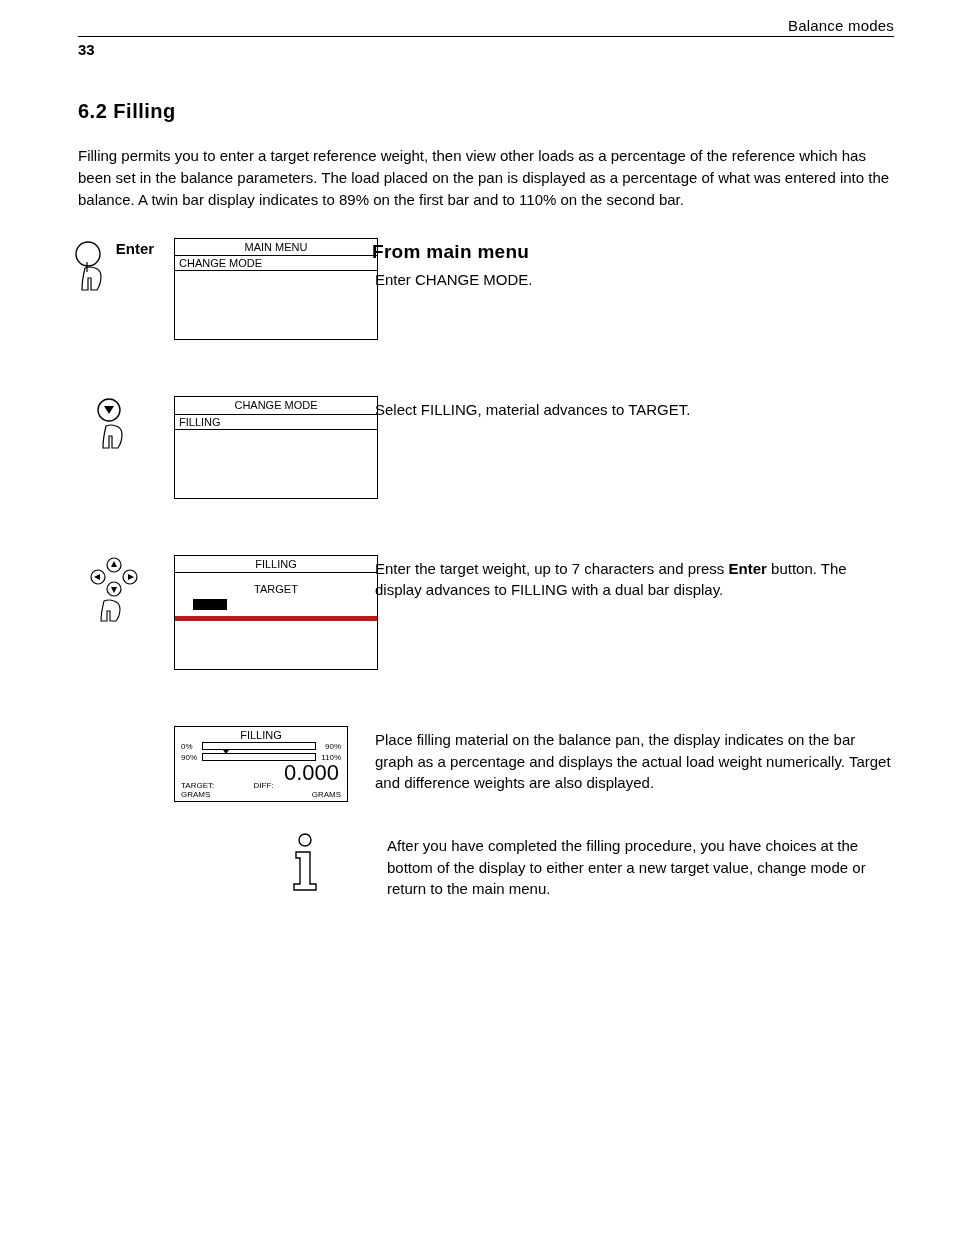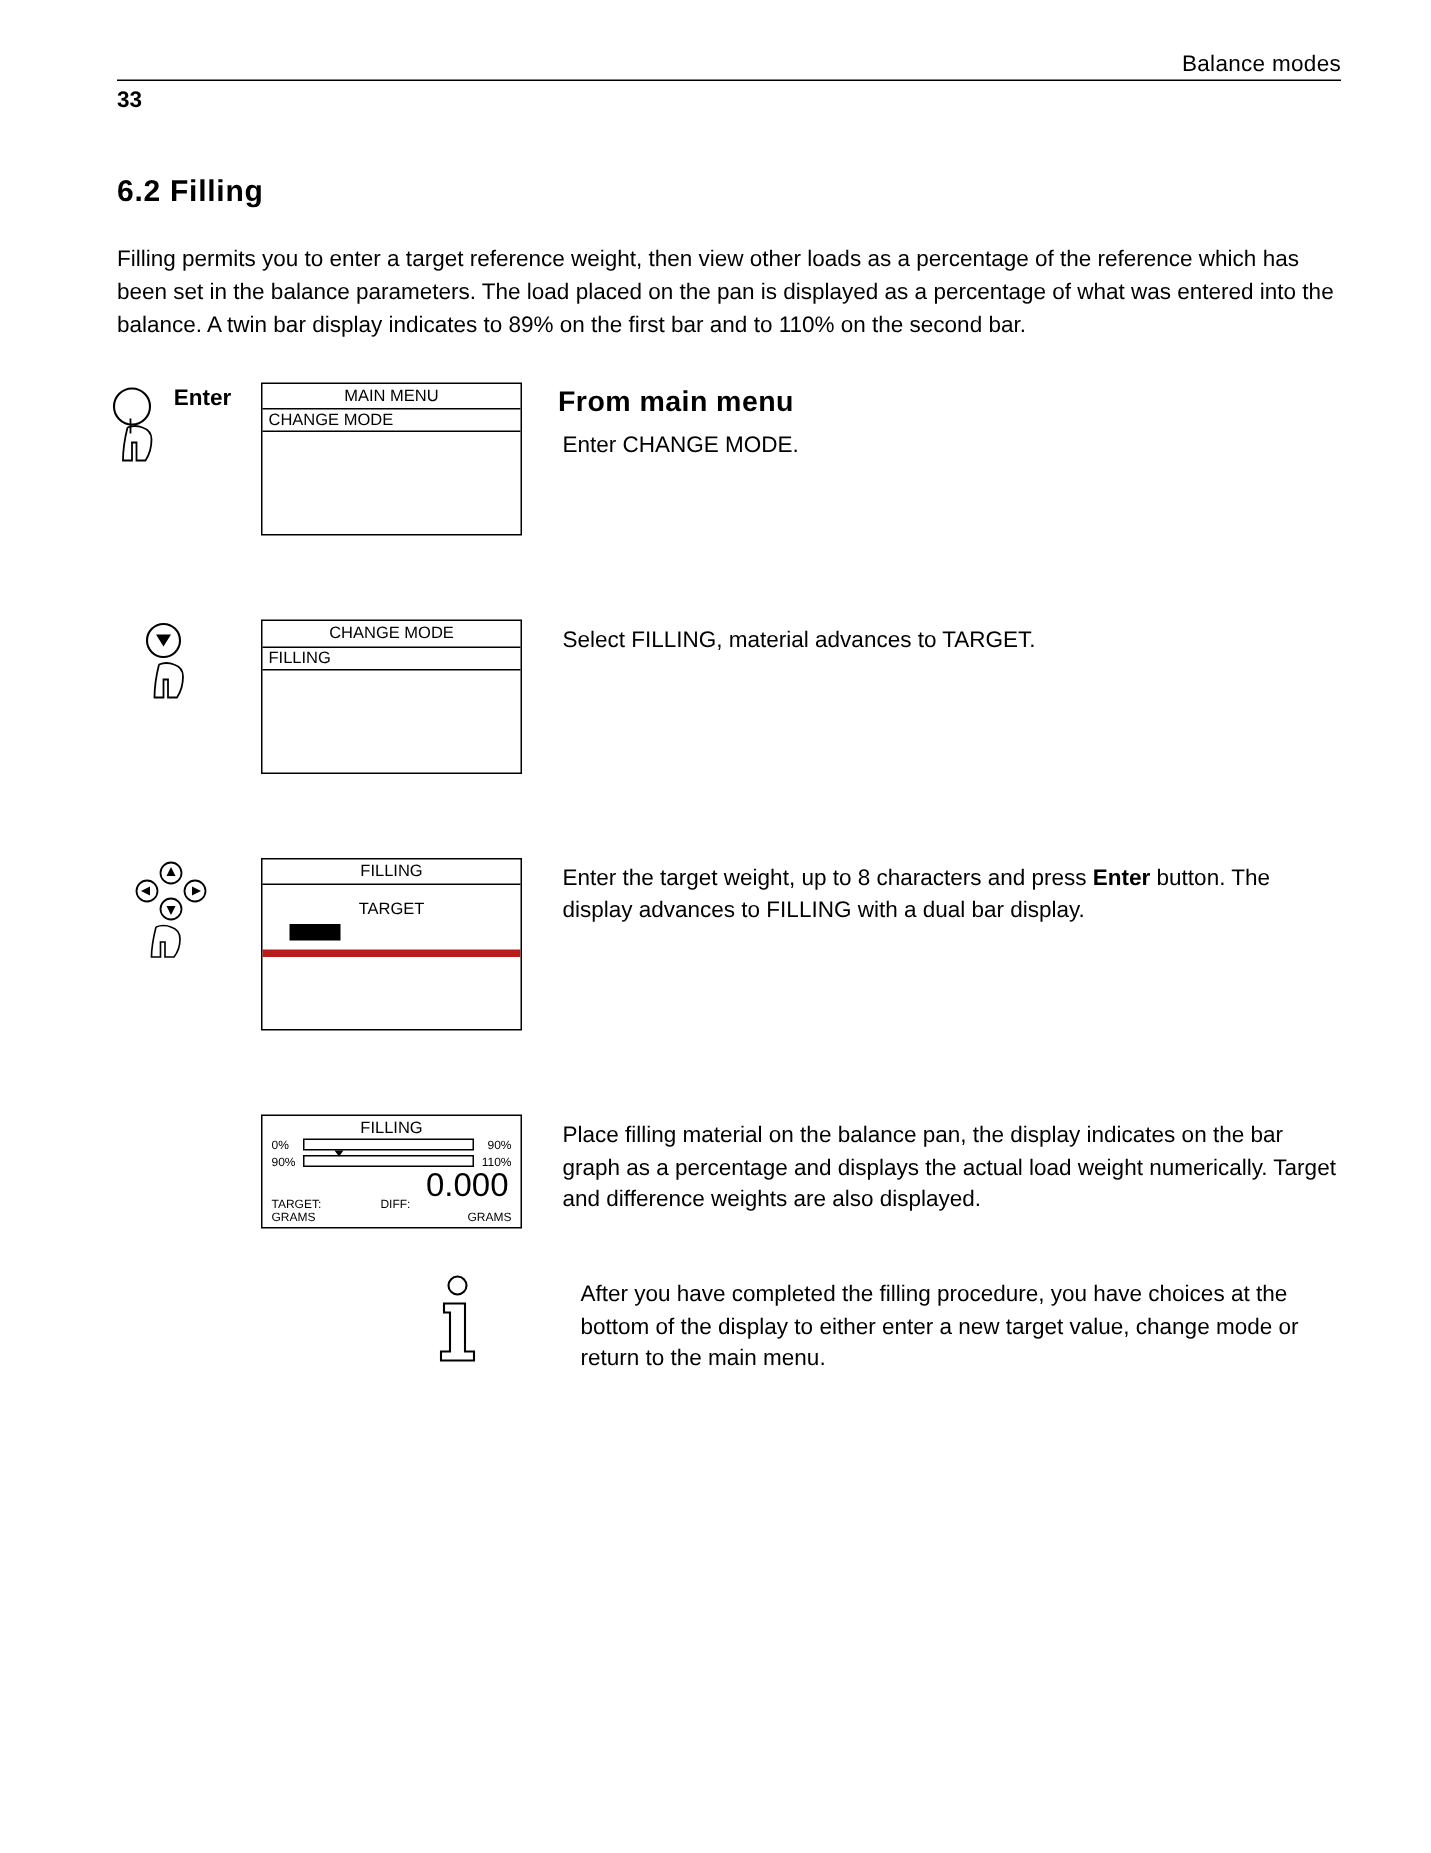--- a/index.html
+++ b/index.html
@@ -4,21 +4,21 @@
 <style>
   body {
     margin: 0;
     padding: 0;
     font-family: "Helvetica Neue", Helvetica, Arial, sans-serif;
     background: #fff;
     color: #000;
     width: 954px;
   }
   .page {
-    padding: 34px 60px 60px 78px;
+    padding: 17px 60px 60px 78px;
   }
   .running-head {
     border-bottom: 1px solid #000;
     padding-bottom: 2px;
     text-align: right;
     font-size: 15px;
     font-weight: 400;
     letter-spacing: 0.2px;
   }
   .page-number {
@@ -63,21 +63,21 @@
     font-weight: 700;
     font-size: 15px;
     margin-left: 4px;
   }
   .screen-col {
     width: 174px;
     flex: 0 0 174px;
   }
   .screen-box {
     border: 1.2px solid #000;
-    width: 174px;
+    width: 204px;
     box-sizing: border-box;
     font-family: "Arial Narrow", Arial, sans-serif;
     font-stretch: condensed;
     font-size: 11px;
     line-height: 1.1;
   }
   .screen-title {
     text-align: center;
     border-bottom: 1px solid #000;
     padding: 2px 0;
@@ -265,21 +265,21 @@
         <div style="border-bottom:5px solid #b91c1c;">
           <div class="screen-center-line">TARGET</div>
           <div class="cursor-block"></div>
           <div style="height:6px;"></div>
         </div>
         <div class="screen-body-short"></div>
       </div>
     </div>
     <div class="desc-col">
       <p>
-        <span>Enter the target weight, up to 8 characters and press </span><span class="bold-inline">Enter</span><span> button. The display advances to FILLING with a dual bar display.</span>
+        <span>Enter the target weight, up to 7 characters and press </span><span class="bold-inline">Enter</span><span> button. The display advances to FILLING with a dual bar display.</span>
       </p>
     </div>
   </div>
 
   <div class="step-row" style="margin-bottom:30px;">
     <div class="icon-col"></div>
     <div class="screen-col">
       <div class="fill-box">
         <div class="fill-title">FILLING</div>
         <div class="bar-row">

